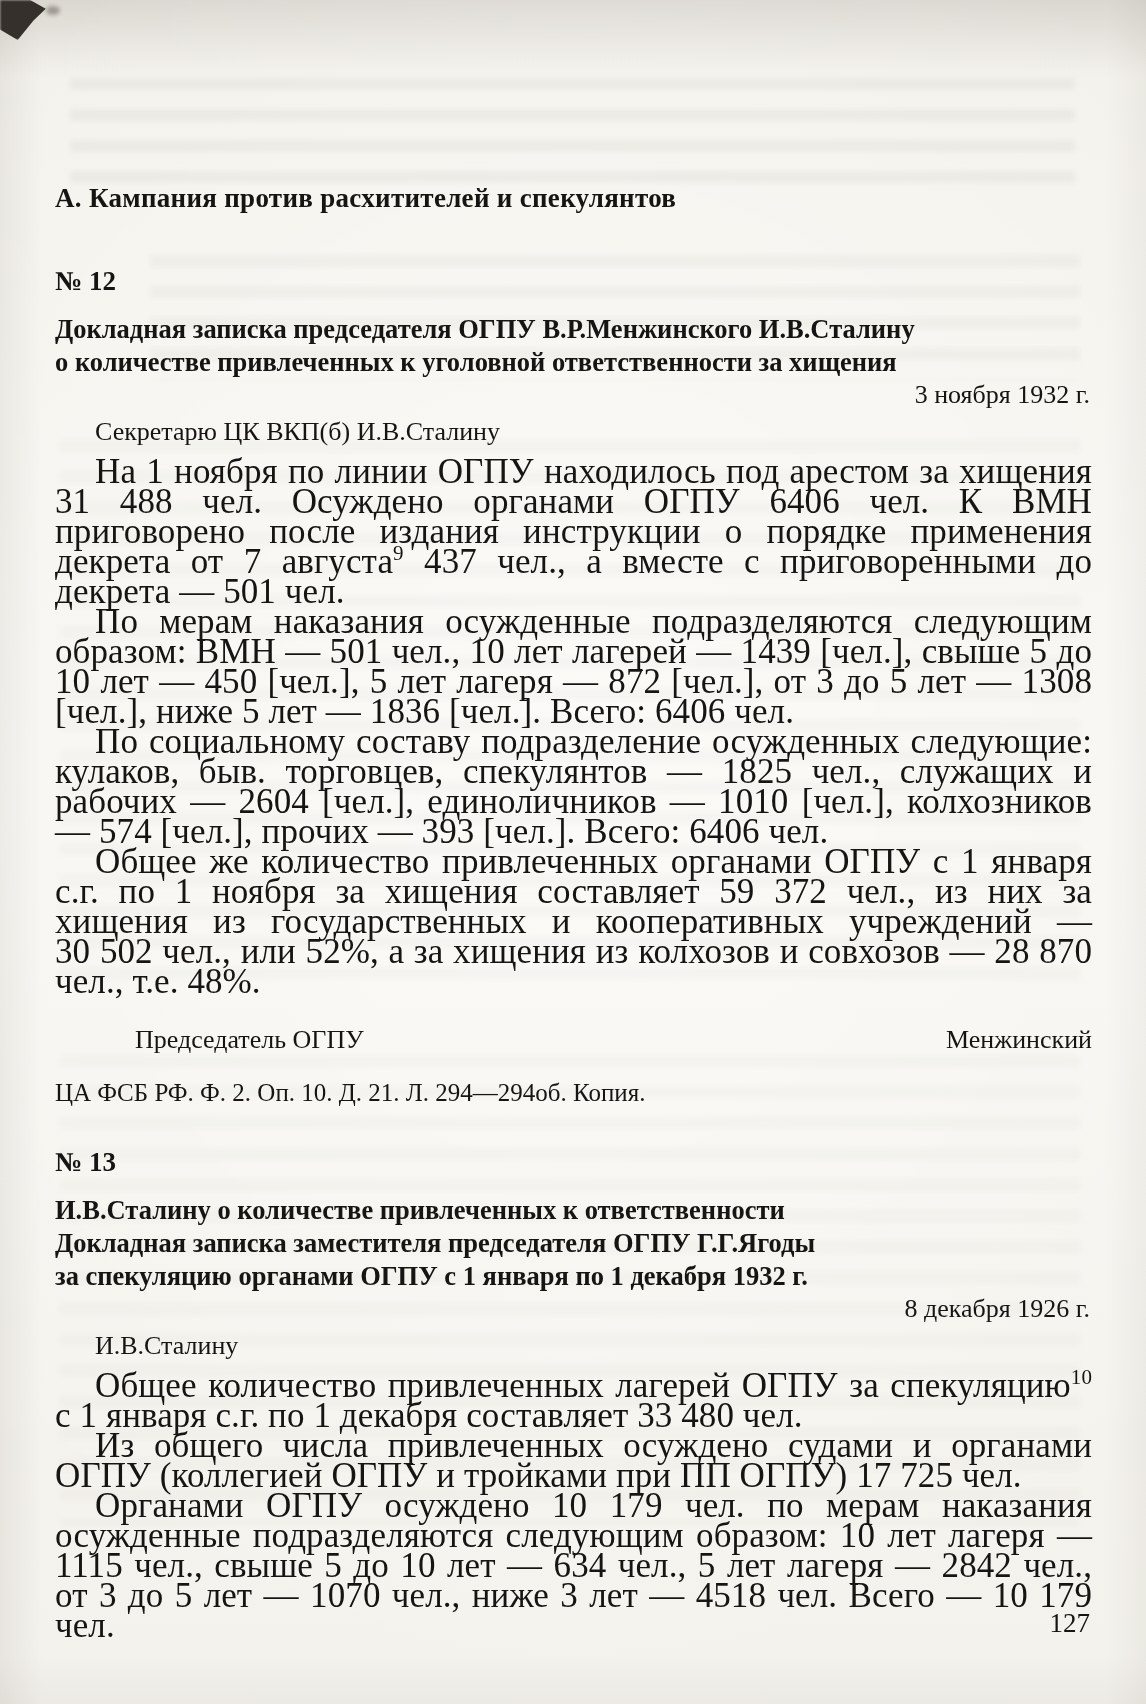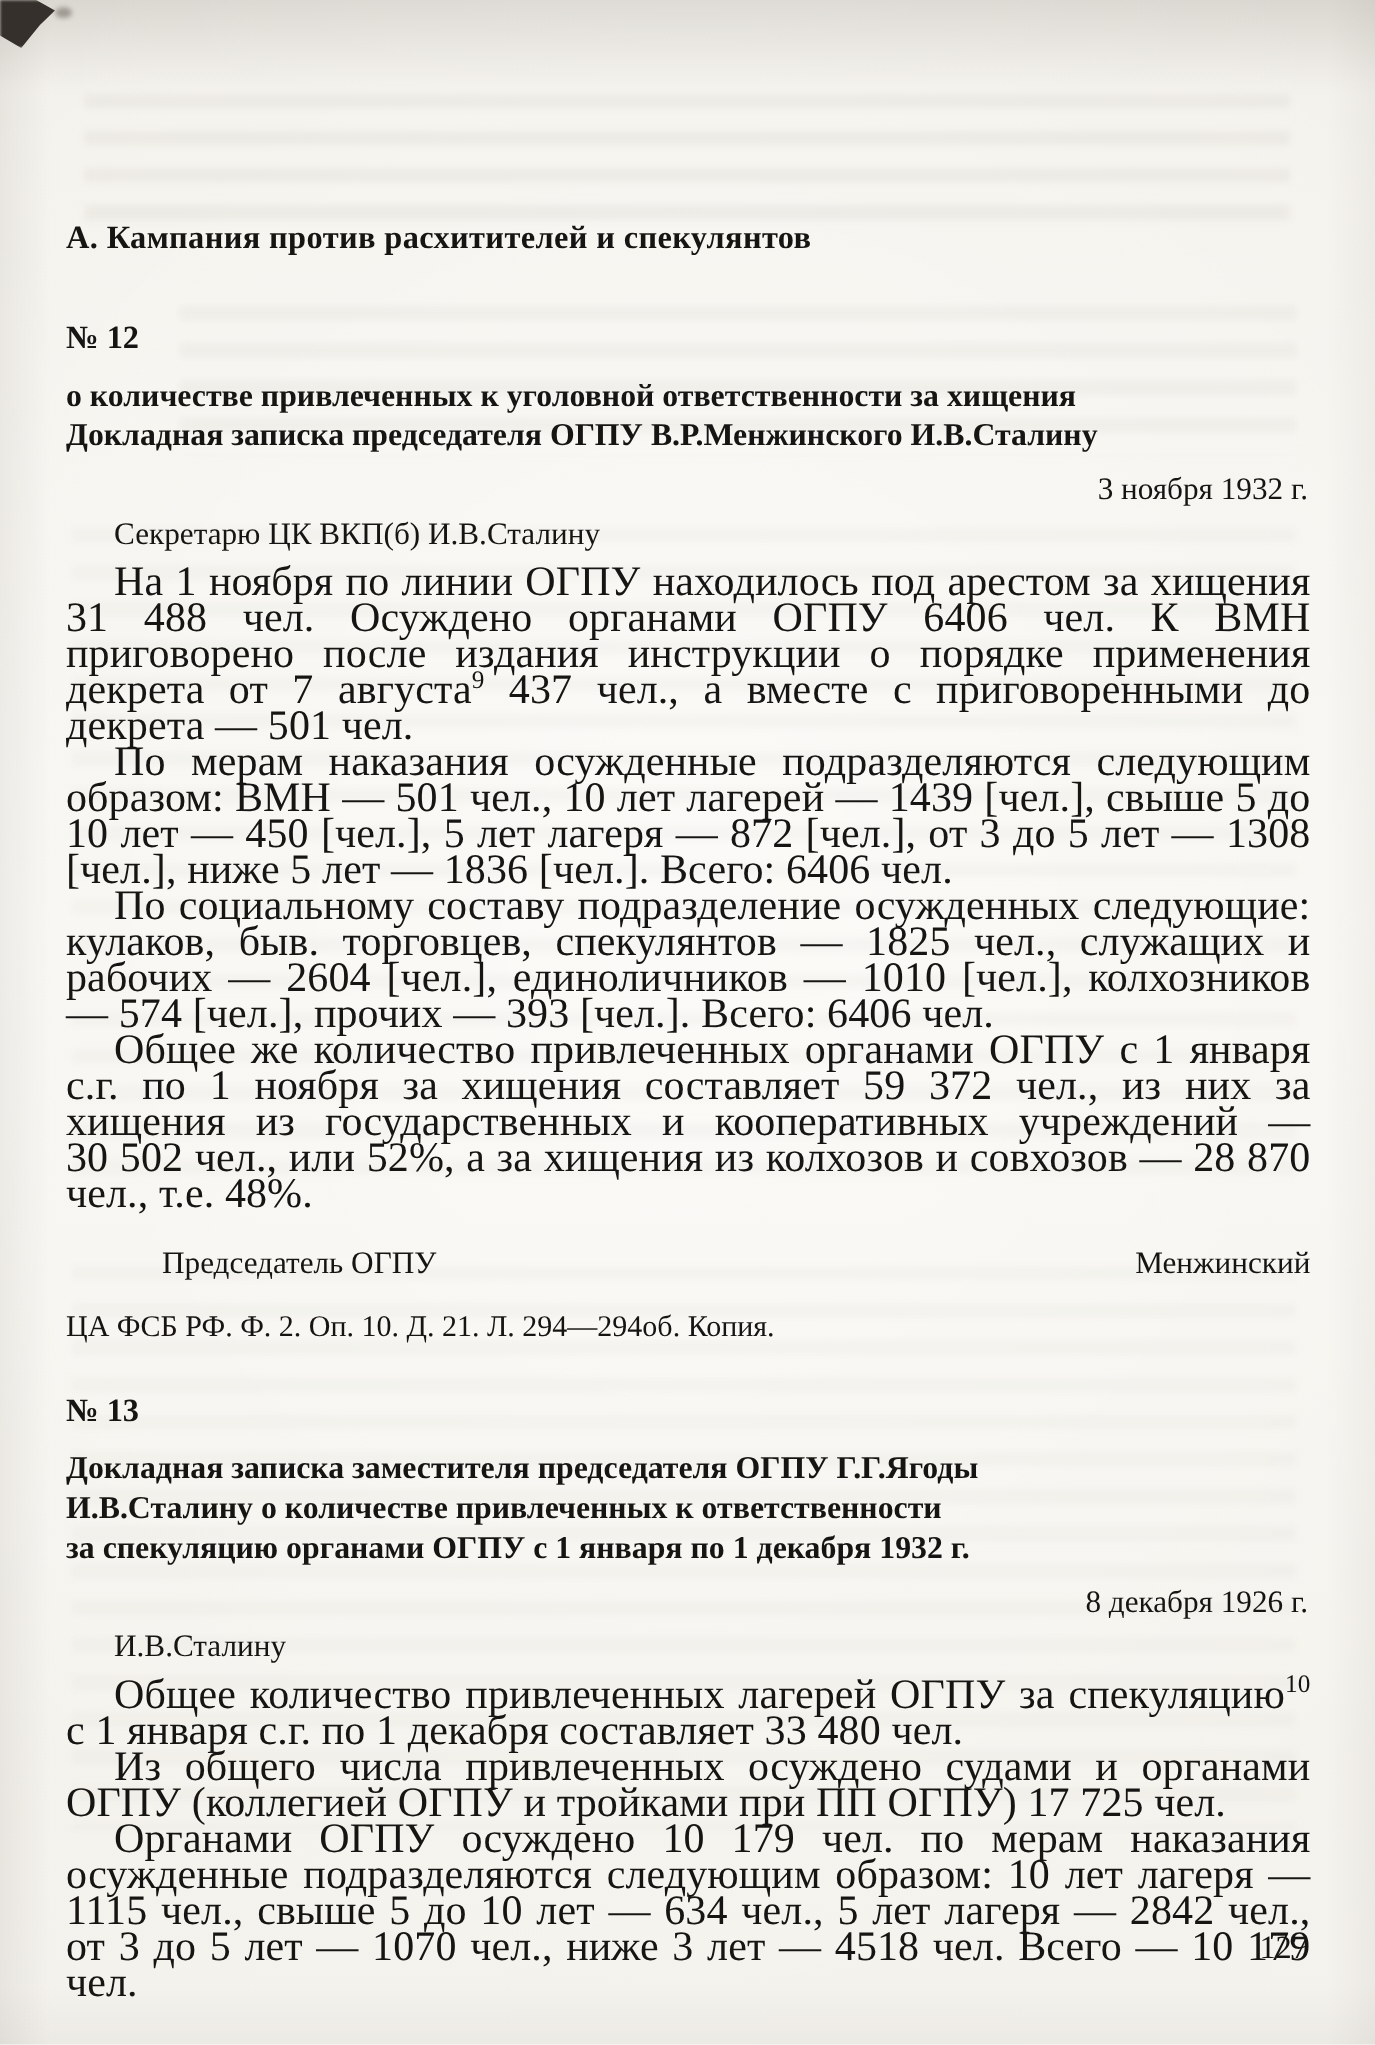--- a/index.html
+++ b/index.html
@@ -77,21 +77,21 @@
     line-height:33px;
   }
   .doc13 .doc-number { margin-top:38px; }
   .doc-title {
     margin-top:15px;
     font-weight:700;
     font-size:26.5px;
     line-height:33px;
   }
   .doc-date {
-    margin-top:13px;
+    margin-top:0;
     text-align:right;
     font-size:26px;
     line-height:32px;
     padding-right:2px;
   }
   .salutation {
     margin-top:5px;
     font-size:26px;
     line-height:32px;
     text-indent:40px;
@@ -141,44 +141,44 @@
   <div class="bleed b3"></div>
   <div class="bleed b4"></div>
 
   <div class="content">
 
     <div class="section-title">А. Кампания против расхитителей и спекулянтов</div>
 
     <section class="document">
       <div class="doc-number">№ 12</div>
       <div class="doc-title">
+        <div class="title-line">Докладная записка председателя ОГПУ В.Р.Менжинского И.В.Сталину</div>
         <div class="title-line">о количестве привлеченных к уголовной ответственности за хищения</div>
-        <div class="title-line">Докладная записка председателя ОГПУ В.Р.Менжинского И.В.Сталину</div>
       </div>
       <div class="doc-date">3 ноября 1932 г.</div>
       <div class="salutation">Секретарю ЦК ВКП(б) И.В.Сталину</div>
 
       <p class="para first"><span>На 1 ноября по линии ОГПУ находилось под арестом за хищения 31&nbsp;488 чел. Осуждено органами ОГПУ 6406 чел. К ВМН приговорено после издания инструкции о порядке применения декрета от 7 августа</span><sup class="fn">9</sup><span> 437 чел., а вместе с приговоренными до декрета — 501 чел.</span></p>
       <p class="para">По мерам наказания осужденные подразделяются следующим образом: ВМН — 501 чел., 10 лет лагерей — 1439 [чел.], свыше 5 до 10 лет — 450 [чел.], 5 лет лагеря — 872 [чел.], от 3 до 5 лет — 1308 [чел.], ниже 5 лет — 1836 [чел.]. Всего: 6406 чел.</p>
       <p class="para">По социальному составу подразделение осужденных следующие: кулаков, быв. торговцев, спекулянтов — 1825 чел., служащих и рабочих — 2604 [чел.], единоличников — 1010 [чел.], колхозников — 574 [чел.], прочих — 393 [чел.]. Всего: 6406 чел.</p>
       <p class="para">Общее же количество привлеченных органами ОГПУ с 1 января с.г. по 1 ноября за хищения составляет 59&nbsp;372 чел., из них за хищения из государственных и кооперативных учреждений — 30&nbsp;502 чел., или 52%, а за хищения из колхозов и совхозов — 28&nbsp;870 чел., т.е. 48%.</p>
 
       <div class="signature-row">
         <span class="signer-title">Председатель ОГПУ</span>
         <span class="signer-name">Менжинский</span>
       </div>
 
       <div class="source-line">ЦА ФСБ РФ. Ф. 2. Оп. 10. Д. 21. Л. 294—294об. Копия.</div>
     </section>
 
     <section class="document doc13">
       <div class="doc-number">№ 13</div>
       <div class="doc-title">
+        <div class="title-line">И.В.Сталину о количестве привлеченных к ответственности</div>
         <div class="title-line">Докладная записка заместителя председателя ОГПУ Г.Г.Ягоды</div>
-        <div class="title-line">И.В.Сталину о количестве привлеченных к ответственности</div>
         <div class="title-line">за спекуляцию органами ОГПУ с 1 января по 1 декабря 1932 г.</div>
       </div>
       <div class="doc-date">8 декабря 1926 г.</div>
       <div class="salutation">И.В.Сталину</div>
 
       <p class="para first"><span>Общее количество привлеченных лагерей ОГПУ за спекуляцию</span><sup class="fn">10</sup><span> с 1 января с.г. по 1 декабря составляет 33&nbsp;480 чел.</span></p>
       <p class="para">Из общего числа привлеченных осуждено судами и органами ОГПУ (коллегией ОГПУ и тройками при ПП ОГПУ) 17&nbsp;725 чел.</p>
       <p class="para">Органами ОГПУ осуждено 10&nbsp;179 чел. по мерам наказания осужденные подразделяются следующим образом: 10 лет лагеря — 1115 чел., свыше 5 до 10 лет — 634 чел., 5 лет лагеря — 2842 чел., от 3 до 5 лет — 1070 чел., ниже 3 лет — 4518 чел. Всего — 10&nbsp;179 чел.</p>
     </section>
 

